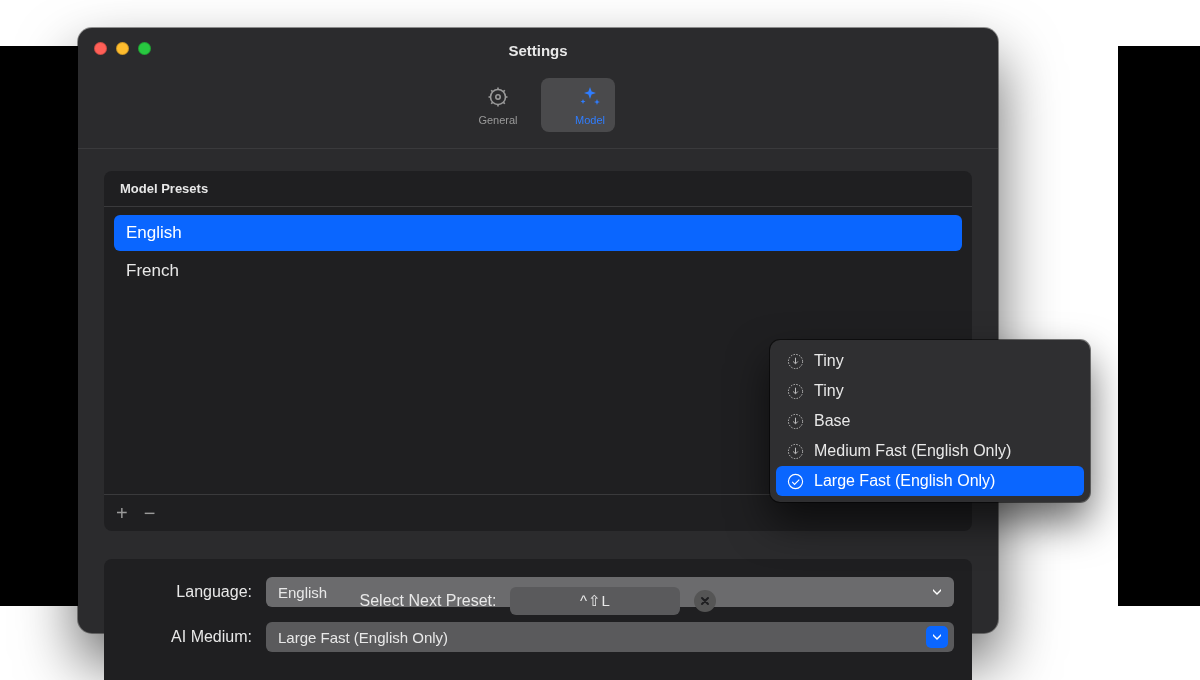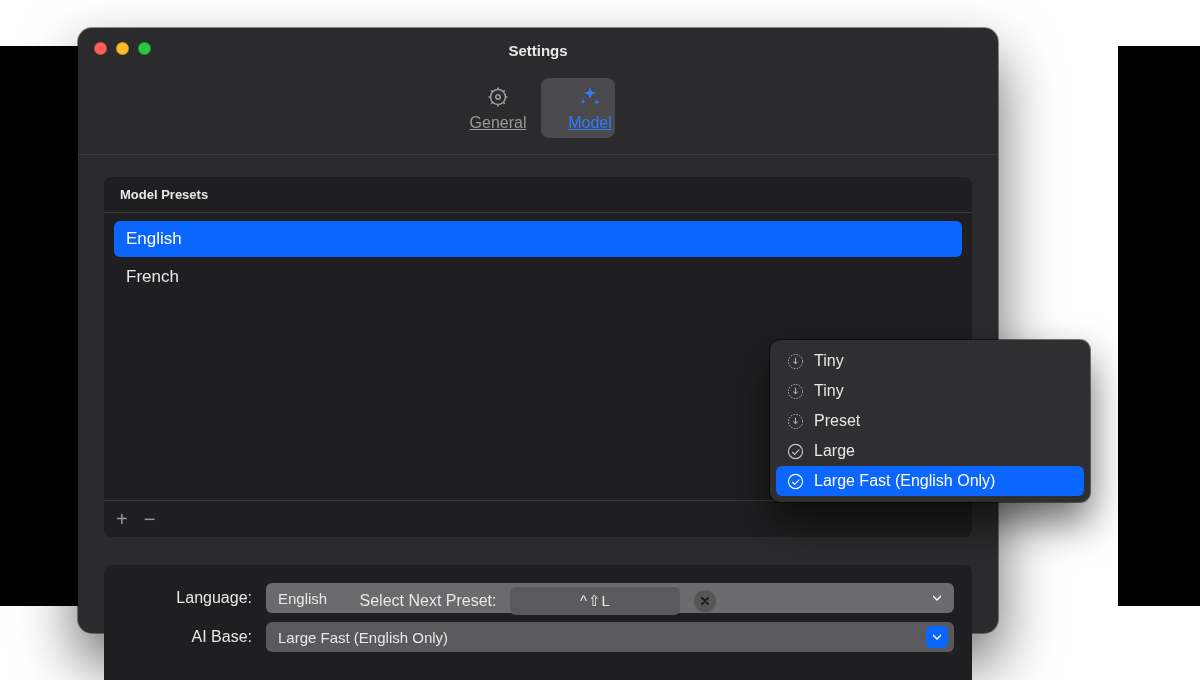--- a/index.html
+++ b/index.html
@@ -97,21 +97,21 @@
     font-size: 13px;
     color: var(--text-dim);
   }
   .tab.selected {
     background: var(--tab-sel-bg);
     color: var(--accent2);
     padding-left: 28px;
   }
   .tab .icon { width:26px; height:26px; display:flex; align-items:center; justify-content:center;}
   .tab .icon svg { width:24px; height:24px; }
-  .tab .label { font-size:16px;text-decoration:underline; }
+  .tab .label { font-size:11px; }
 
   
   .content {
     display:flex;
     gap: 28px;
     padding: 22px 26px 10px 26px;
     flex-direction: column;
   }
   .col {
     flex:1;
@@ -153,21 +153,21 @@
     font-size: 20px;
     color: var(--text-dim);
   }
   .list-actions span { cursor:pointer; line-height:1; }
 
   
   .form-row {
     display:flex;
     align-items:center;
     gap: 14px;
-    margin-bottom: 9px;
+    margin-bottom: 15px;
   }
   .form-row .lbl {
     width: 130px;
     text-align:right;
     font-size:16px;
     color: var(--text);
   }
   .select {
     flex:1;
     height: 30px;
@@ -320,21 +320,21 @@
           <span class="val">English</span>
           <span class="chev">
             <svg viewBox="0 0 12 12">
                 <path d="M2 3l4 4 4-4v2l-4 4-4-4z" fill="#fff"></path>
               </svg>
           </span>
         </div>
       </div>
 
       <div class="form-row">
-        <div class="lbl">AI Base:</div>
+        <div class="lbl">AI Medium:</div>
         <div class="select active">
           <span class="val">Large Fast (English Only)</span>
           <span class="chev">
             <svg viewBox="0 0 12 12">
                 <path d="M2 3l4 4 4-4v2l-4 4-4-4z"></path>
               </svg>
           </span>
         </div>
       </div>
 
@@ -360,30 +360,30 @@
       </span>
       <span>Tiny</span>
     </div>
     <div class="menu-item">
       <span class="mi-icon">
         <svg viewBox="0 0 18 18" fill="none" stroke="#c7c7c7" stroke-width="1" stroke-dasharray="1.5 1.5">
             <circle cx="9" cy="9" r="7.5"></circle>
             <path d="M9 5v6M6.5 9 9 11.5 11.5 9" stroke-dasharray="0"></path>
           </svg>
       </span>
-      <span>Preset</span>
+      <span>Base</span>
     </div>
     <div class="menu-item">
       <span class="mi-icon">
-        <svg viewBox="0 0 18 18" fill="none" stroke="#c7c7c7" stroke-width="1.2">
+        <svg viewBox="0 0 18 18" fill="none" stroke="#c7c7c7" stroke-width="1" stroke-dasharray="1.5 1.5">
             <circle cx="9" cy="9" r="7.5"></circle>
-            <path d="M5.5 9.5 8 12l5-5"></path>
+            <path d="M9 5v6M6.5 9 9 11.5 11.5 9" stroke-dasharray="0"></path>
           </svg>
       </span>
-      <span>Large</span>
+      <span>Medium Fast (English Only)</span>
     </div>
     <div class="menu-item selected">
       <span class="mi-icon">
         <svg viewBox="0 0 18 18" fill="none" stroke="#ffffff" stroke-width="1.2">
             <circle cx="9" cy="9" r="7.5"></circle>
             <path d="M5.5 9.5 8 12l5-5"></path>
           </svg>
       </span>
       <span>Large Fast (English Only)</span>
     </div>

